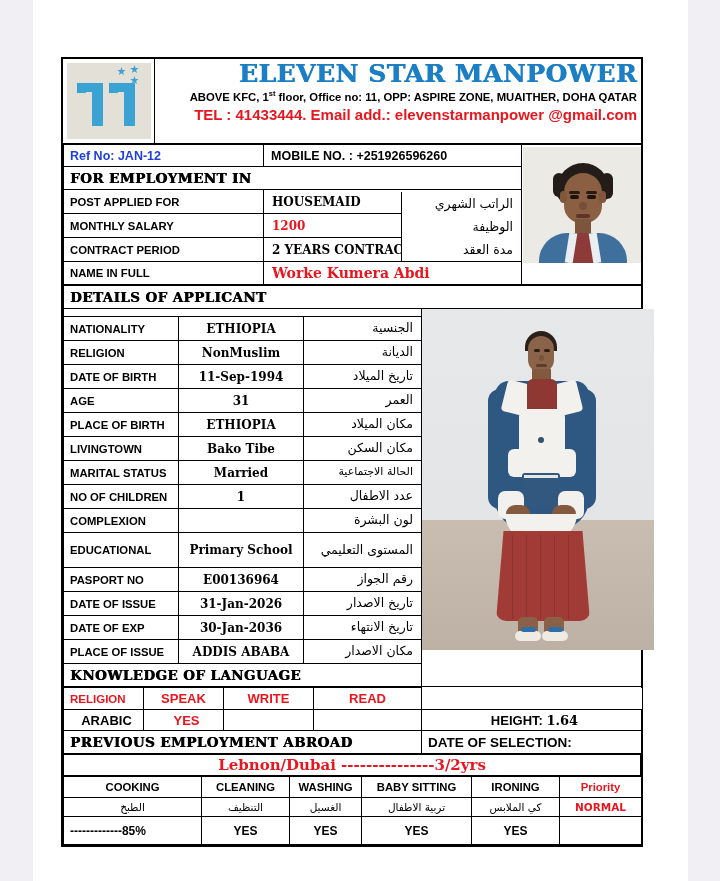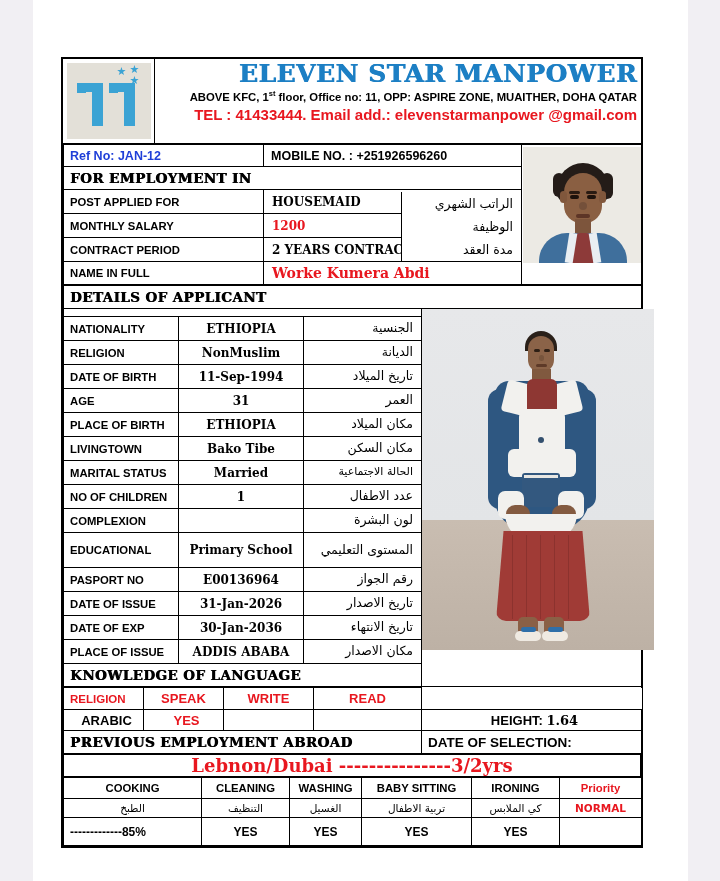--- a/index.html
+++ b/index.html
@@ -121,21 +121,21 @@
   .lg .name { padding-left: 6px; }
   .lg .yn { color: #e8171f; padding-left: 6px; }
   .red { color: #e8171f; }
 
   .hw { font-size: 13.5px; font-weight: bold; padding-left: 6px; height: 21px; }
   .hw .num { font-family: "DejaVu Serif", serif; }
 
   .prev-line {
     text-align: center; color: #e8171f; font-weight: bold;
     font-family: "DejaVu Serif", serif;
-    font-size: 18px; height: 20px;
+    font-size: 15px; height: 20px;
   }
 
   .sk-head td {
     text-align: center; font-weight: bold; font-size: 11.3px; height: 20px; margin-left: 36px;
   }
   .sk-ar td {
     text-align: center; font-family: "DejaVu Sans", sans-serif;
     font-size: 10.5px; height: 18px; direction: rtl;
   }
   .sk-val td {

